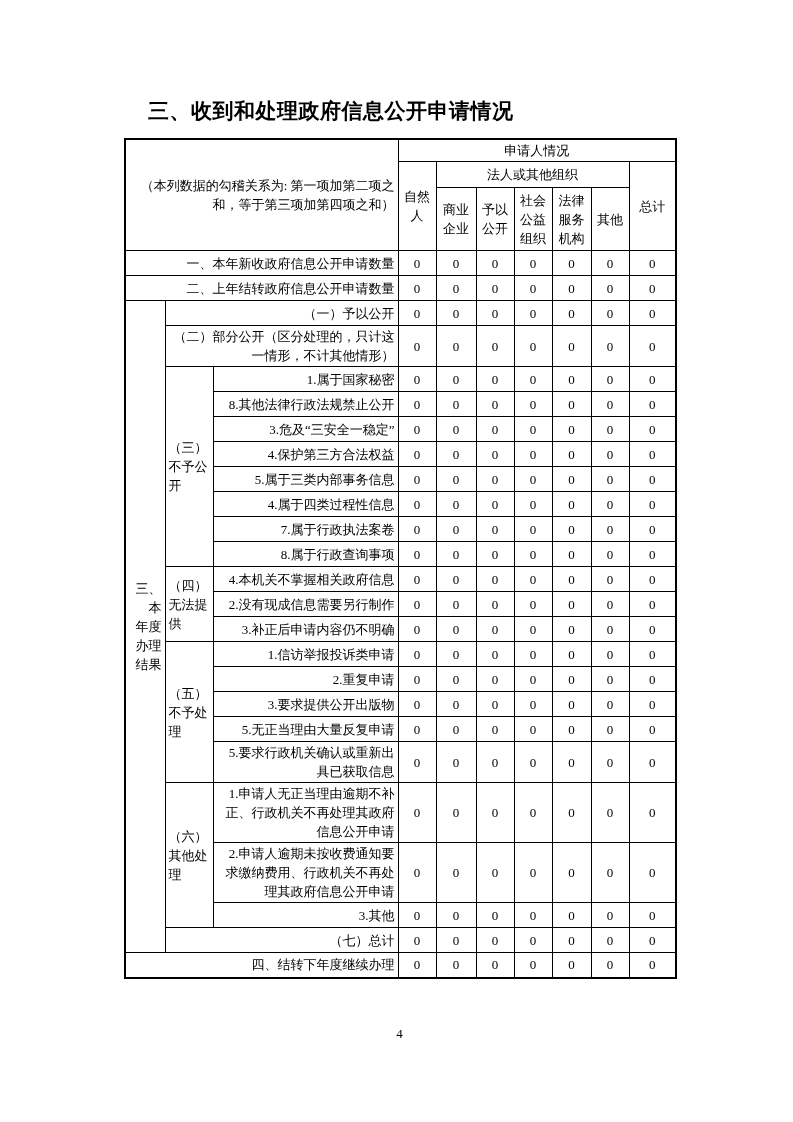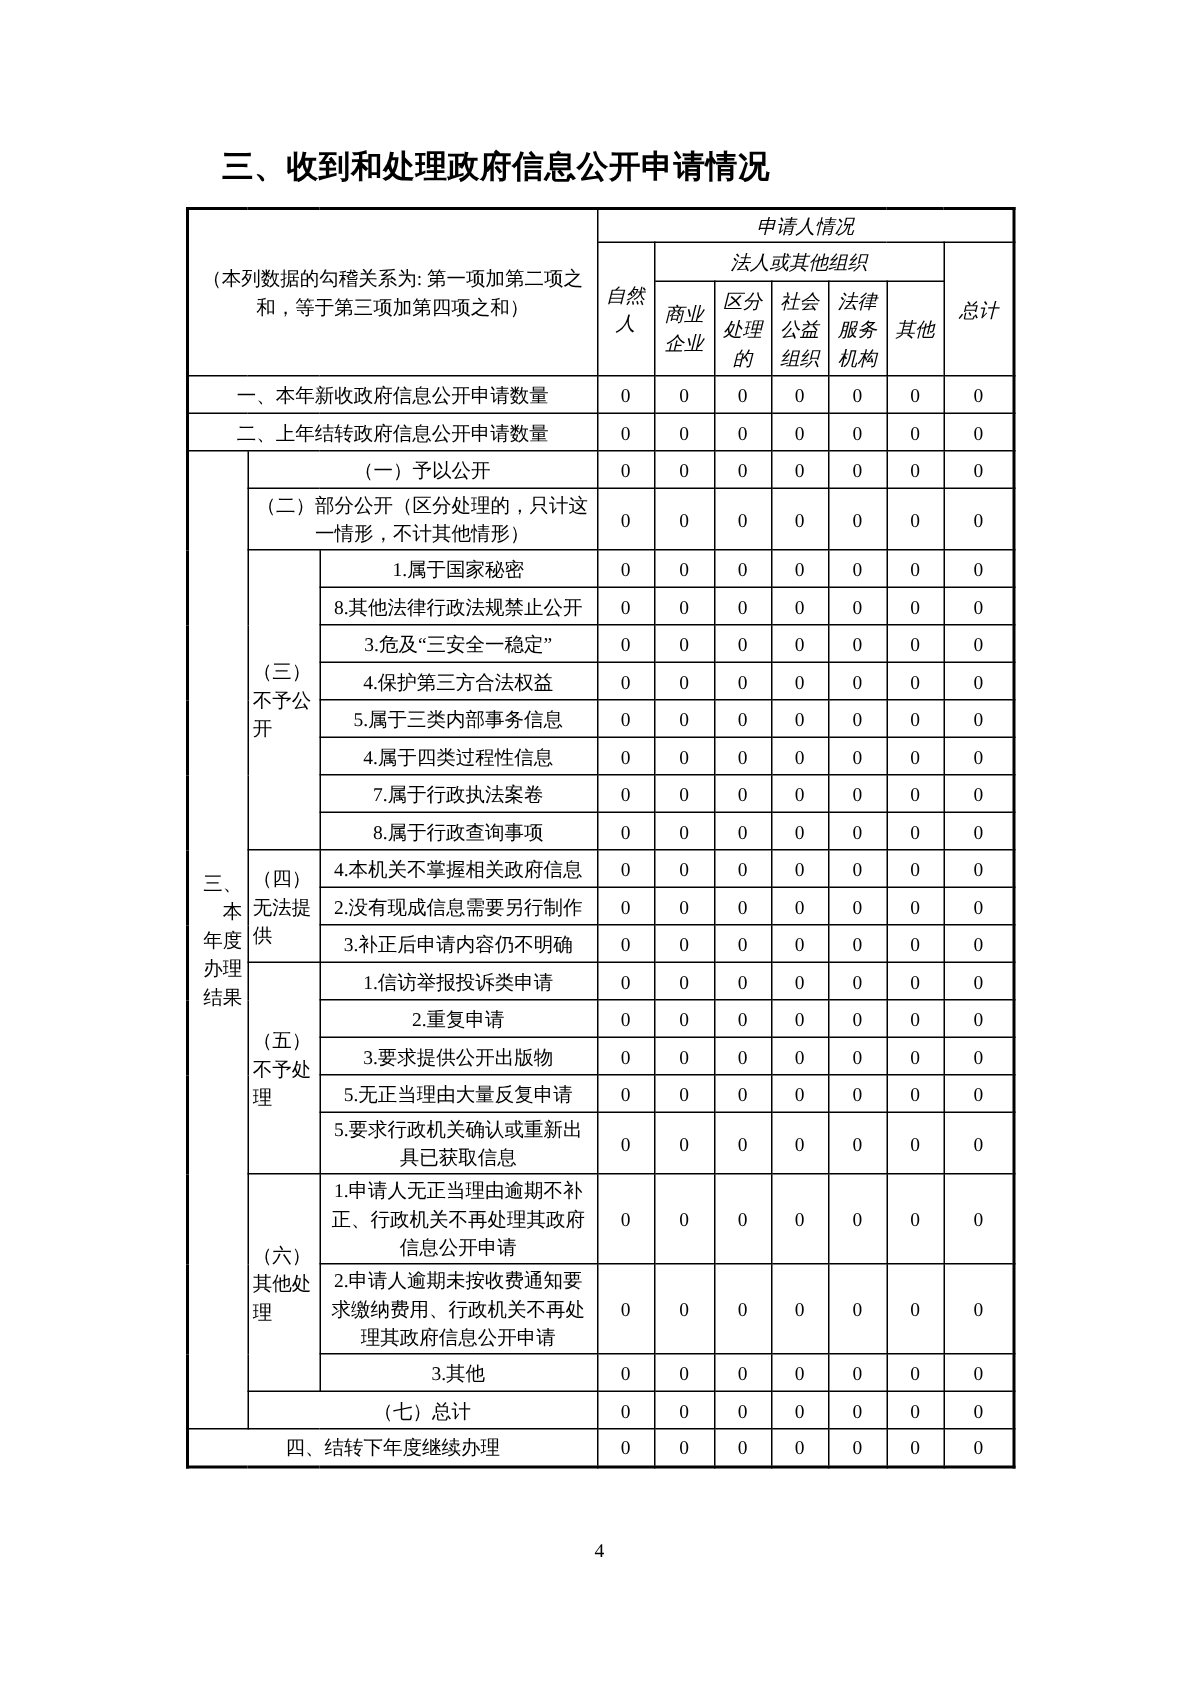--- a/index.html
+++ b/index.html
@@ -36,28 +36,28 @@
     line-height: 19px;
     padding: 1px 3px;
     vertical-align: middle;
     overflow: hidden;
     word-break: break-all;
   }
   tr.hrow1 { height: 22px; }
   tr.hrow2 { height: 26px; }
   tr.hrow3 { height: 63px; }
   tbody tr { height: 25px; }
-  td.center { text-align: center; font-style: italic; }
+  td.center { text-align: center; }
   td.note {
-    text-align: center;
+    text-align: right;
     padding: 2px 7px;
     line-height: 25px;
   }
   td.label {
-    text-align: center;
+    text-align: right;
     padding-left: 5px;
   }
   td.group {
     text-align: left;
     padding-left: 5px;
     white-space: pre-line;
   }
   td.groupA {
     text-align: right;
     padding-left: 4px;
@@ -97,21 +97,21 @@
         <td class="note" rowspan="3" colspan="3">（本列数据的勾稽关系为: 第一项加第二项之和，等于第三项加第四项之和）</td>
         <td class="center" colspan="7">申请人情况</td>
       </tr>
       <tr class="hrow2">
         <td class="center" rowspan="2">自然人</td>
         <td class="center" colspan="5">法人或其他组织</td>
         <td class="center" rowspan="2">总计</td>
       </tr>
       <tr class="hrow3" id="org-cols-row">
           <td class="center">商业企业</td>
-          <td class="center">区分处理的</td>
+          <td class="center">予以公开</td>
           <td class="center">社会公益组织</td>
           <td class="center">法律服务机构</td>
           <td class="center">其他</td>
         </tr>
     </thead>
     <tbody id="table-body">
         <tr>
           <td colspan="3" class="label">一、本年新收政府信息公开申请数量</td>
           <td class="val">0</td>
           <td class="val">0</td>

